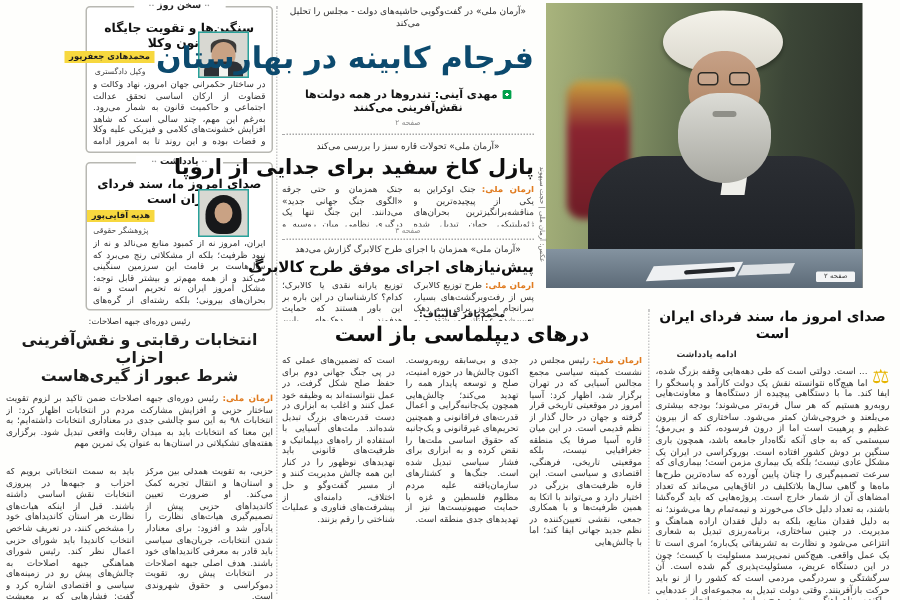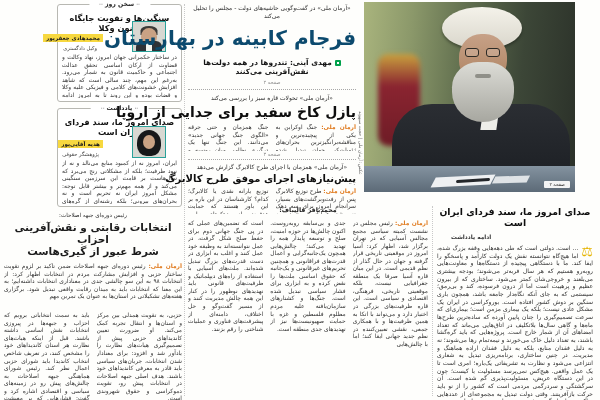--- a/index.html
+++ b/index.html
@@ -169,20 +169,21 @@
     </div>
     <div class="body-txt" style="height:26px;">
       <span>توزیع یارانه نقدی یا کالابرگ؛ کدام؟ کارشناسان در این باره بر این باور هستند که حمایت هدفمند از دهک‌های پایین درآمدی...</span>
       
     </div>
   </div>
 </div>
 
 <div class="abs" style="left:188px; top:206px; width:240px; height:192px;">
   <div class="byline">محمدباقر قالیباف:</div>
+  <div class="h4head" style="margin-top:2px;">درهای دیپلماسی باز است</div>
   <div class="three-col" style="margin-top:7px; height:156px;">
     <div class="body-txt" style="height:156px;">
       <span class="leadin">آرمان ملی:</span>
       <span>رئیس مجلس در نشست کمیته سیاسی مجمع مجالس آسیایی که در تهران برگزار شد، اظهار کرد: آسیا امروز در موقعیتی تاریخی قرار گرفته و جهان در حال گذار از نظم قدیمی است. در این میان قاره آسیا صرفا یک منطقه جغرافیایی نیست، بلکه موقعیتی تاریخی، فرهنگی، اقتصادی و سیاسی است. این قاره ظرفیت‌های بزرگی در اختیار دارد و می‌تواند با اتکا به همین ظرفیت‌ها و با همکاری جمعی، نقشی تعیین‌کننده در نظم جدید جهانی ایفا کند؛ اما با چالش‌هایی</span>
     </div>
     <div class="body-txt" style="height:156px;">جدی و بی‌سابقه روبه‌روست. اکنون چالش‌ها در حوزه امنیت، صلح و توسعه پایدار همه را تهدید می‌کند؛ چالش‌هایی همچون یک‌جانبه‌گرایی و اعمال قدرت‌های فراقانونی و همچنین تحریم‌های غیرقانونی و یک‌جانبه که حقوق اساسی ملت‌ها را نقض کرده و به ابزاری برای فشار سیاسی تبدیل شده است. جنگ‌ها و کشتارهای سازمان‌یافته علیه مردم مظلوم فلسطین و غزه با حمایت صهیونیست‌ها نیز از تهدیدهای جدی منطقه است.</div>
     <div class="body-txt" style="height:156px;">است که تضمین‌های عملی که در پی جنگ جهانی دوم برای حفظ صلح شکل گرفت، در عمل نتوانسته‌اند به وظیفه خود عمل کنند و اغلب به ابزاری در دست قدرت‌های بزرگ تبدیل شده‌اند. ملت‌های آسیایی با استفاده از راه‌های دیپلماتیک و ظرفیت‌های قانونی باید تهدیدهای نوظهور را در کنار این همه چالش مدیریت کنند و از مسیر گفت‌وگو و حل اختلاف، دامنه‌ای از پیشرفت‌های فناوری و عملیات شناختی را رقم بزنند.</div>
   </div>
 </div>
 

